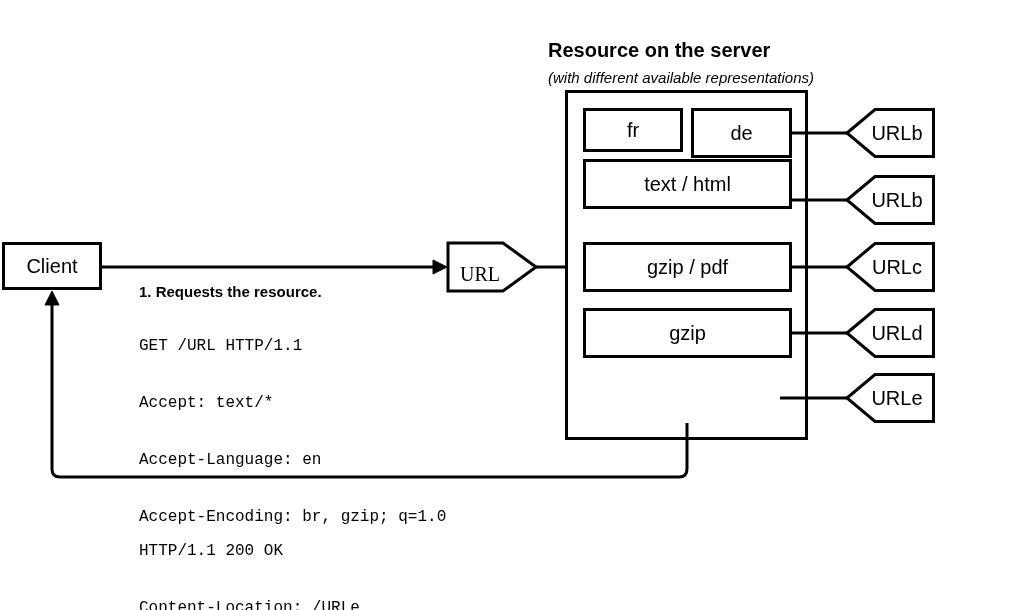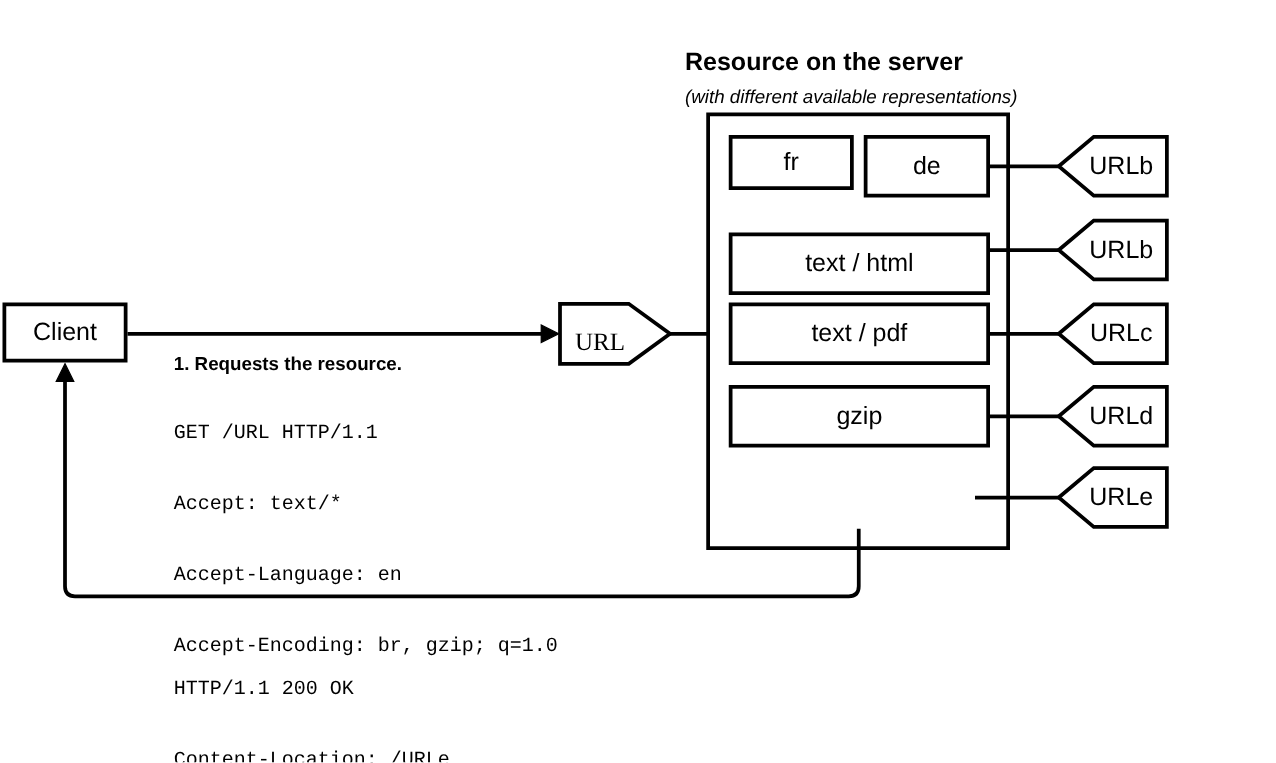--- a/index.html
+++ b/index.html
@@ -31,21 +31,21 @@
     display: flex;
     align-items: center;
     justify-content: center;
     font-size: 20px;
     line-height: 1;
     white-space: nowrap;
   }
   .client { left: 2px; top: 242px; width: 100px; height: 48px; }
   .box-fr   { left: 583px; top: 108px; width: 100px; height: 44px; }
   .box-de   { left: 691px; top: 108px; width: 101px; height: 50px; }
-  .box-html { left: 583px; top: 186px; width: 209px; height: 50px; }
+  .box-html { left: 583px; top: 159px; width: 209px; height: 50px; }
   .box-pdf  { left: 583px; top: 242px; width: 209px; height: 50px; }
   .box-gzip { left: 583px; top: 308px; width: 209px; height: 50px; text-align: center; }
   .box-br   { left: 583px; top: 373px; width: 209px; height: 50px; }
   .float-label {
     position: absolute;
     display: flex;
     align-items: center;
     justify-content: center;
     font-size: 20px;
     line-height: 1;
@@ -130,21 +130,21 @@
   <div class="node client">Client</div>
 
   <div class="float-label urlnode-label">URL</div>
 
   <div class="server-title">Resource on the server</div>
   <div class="server-subtitle">(with different available representations)</div>
 
   <div class="node box-fr">fr</div>
   <div class="node box-de">de</div>
   <div class="node box-html">text / html</div>
-  <div class="node box-pdf">text / pdf</div>
+  <div class="node box-pdf">gzip / pdf</div>
   <div class="node box-gzip">gzip</div>
 
   <div class="float-label tag-label tag-a">URLb</div>
   <div class="float-label tag-label tag-b">URLb</div>
   <div class="float-label tag-label tag-c">URLc</div>
   <div class="float-label tag-label tag-d">URLd</div>
   <div class="float-label tag-label tag-e">URLe</div>
 
   <div class="anno-head head-request">1. Requests the resource.</div>
   <div class="mono-block mono-request">

